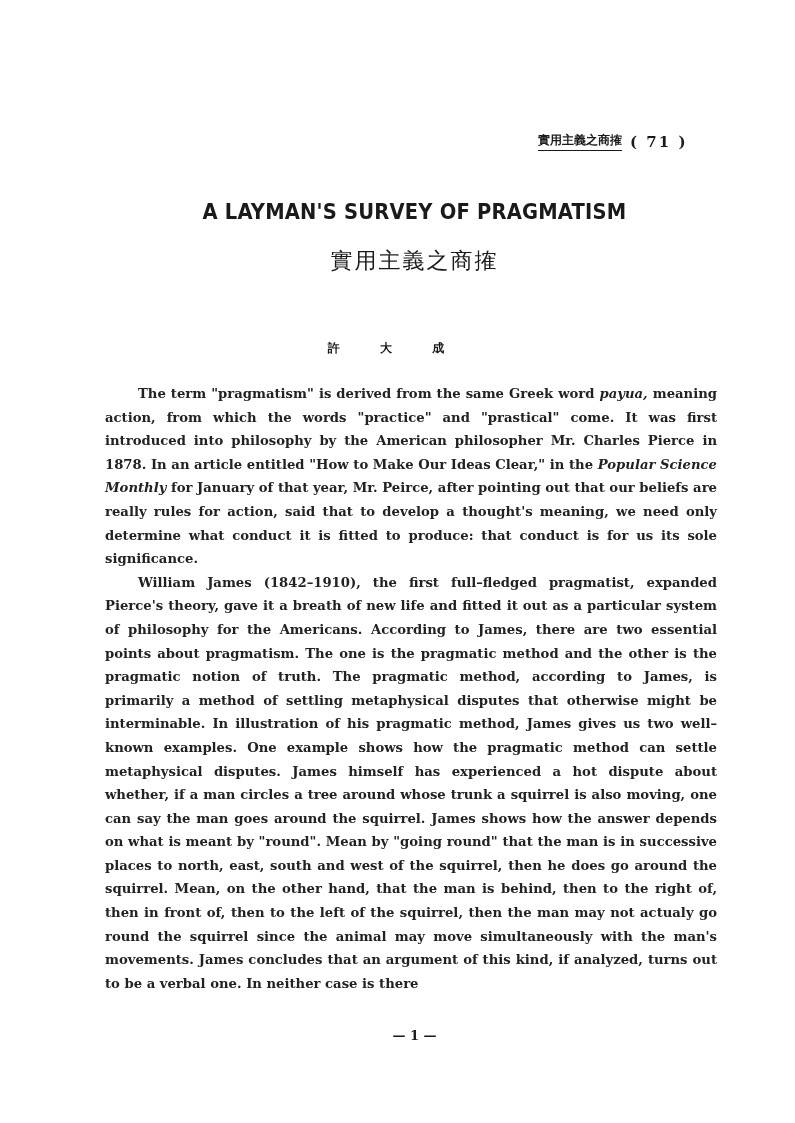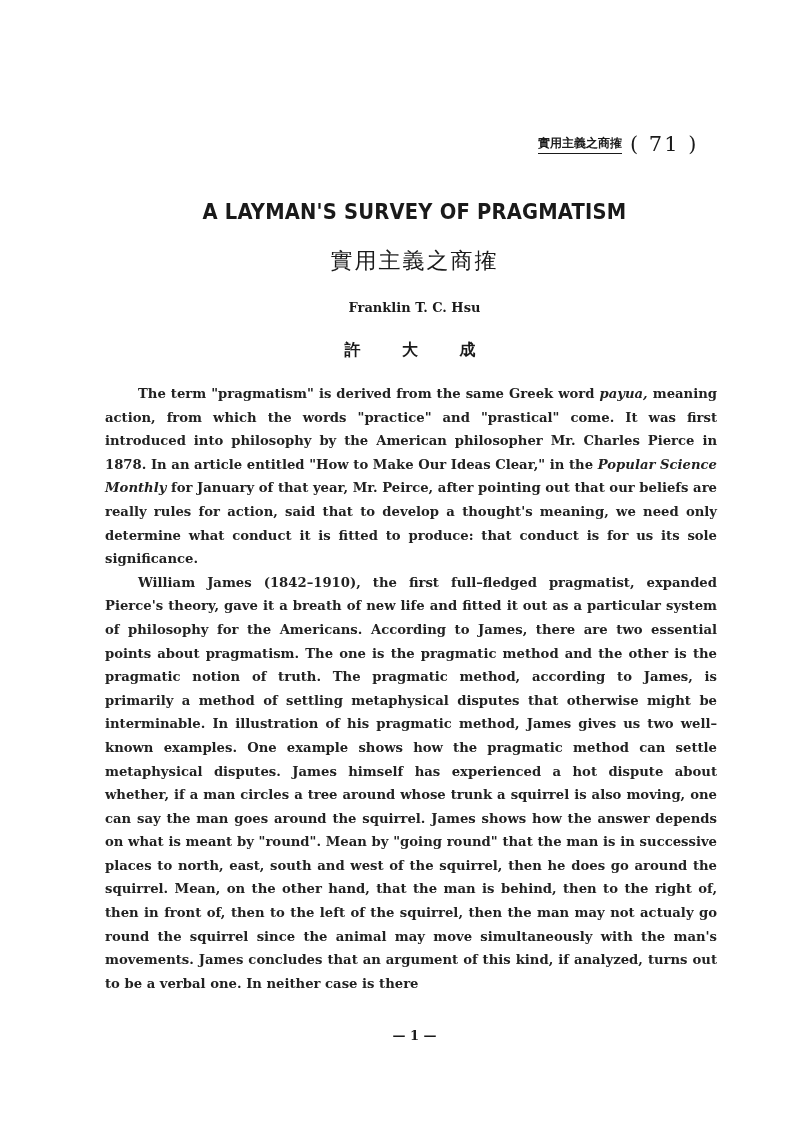--- a/index.html
+++ b/index.html
@@ -33,22 +33,22 @@
     .running-header .rh-title {
       font-family: "DejaVu Sans", sans-serif;
       font-size: 12px;
       font-weight: bold;
       border-bottom: 1px solid #1a1a1a;
       padding-bottom: 1px;
       letter-spacing: 0px;
     }
     .running-header .rh-page {
       font-family: "DejaVu Serif", serif;
-      font-size: 21px;
-      font-weight: normal;
+      font-size: 15px;
+      font-weight: bold;
       letter-spacing: 2px;
     }
     .title {
       position: absolute;
       top: 184px;
       left: 0;
       width: 795px;
       text-align: center;
       font-family: "DejaVu Sans", "Liberation Sans", sans-serif;
       font-weight: bold;
@@ -86,23 +86,22 @@
     .author-cn {
       position: absolute;
       top: 324px;
       left: 0;
       width: 756px;
       padding-left: 34px;
       box-sizing: border-box;
       text-align: center;
       font-family: "DejaVu Serif", serif;
       font-weight: bold;
-      font-size: 16px;
+      font-size: 12px;
       letter-spacing: 18px;
-      margin-left: 24px;
     }
     .body-text {
       position: absolute;
       top: 366px;
       left: 105px;
       width: 612px;
       font-family: "DejaVu Serif", "Liberation Serif", serif;
       font-size: 13.2px;
       line-height: 23.6px;
       text-align: justify;
@@ -135,21 +134,20 @@
 
 <div class="page">
 
   <div class="running-header">
     <span class="rh-title">實用主義之商搉</span>
     <span class="rh-page">( 71 )</span>
   </div>
 
   <div class="title">A LAYMAN'S SURVEY OF PRAGMATISM</div>
   <div class="title-cn">實用主義之商搉</div>
-  <div class="author">Franklin T. C. Hsu</div>
   <div class="author-cn">許 大 成</div>
 
   <div class="body-text">
     <p>
       <span>The term "pragmatism" is derived from the same Greek word </span><em>payua,</em><span> meaning action, from which the words "practice" and "prastical" come. It was first introduced into philosophy by the American philosopher Mr. Charles Pierce in 1878. In an article entitled "How to Make Our Ideas Clear," in the </span><em>Popular Science Monthly</em><span> for January of that year, Mr. Peirce, after pointing out that our beliefs are really rules for action, said that to develop a thought's meaning, we need only determine what conduct it is fitted to produce: that conduct is for us its sole significance.</span>
     </p>
     <p>
       <span>William James (1842–1910), the first full–fledged pragmatist, expanded Pierce's theory, gave it a breath of new life and fitted it out as a particular system of philosophy for the Americans. According to James, there are two essential points about pragmatism. The one is the pragmatic method and the other is the pragmatic notion of truth. The pragmatic method, according to James, is primarily a method of settling metaphysical disputes that otherwise might be interminable. In illustration of his pragmatic method, James gives us two well–known examples. One example shows how the pragmatic method can settle metaphysical disputes. James himself has experienced a hot dispute about whether, if a man circles a tree around whose trunk a squirrel is also moving, one can say the man goes around the squirrel. James shows how the answer depends on what is meant by "round". Mean by "going round" that the man is in successive places to north, east, south and west of the squirrel, then he does go around the squirrel. Mean, on the other hand, that the man is behind, then to the right of, then in front of, then to the left of the squirrel, then the man may not actualy go round the squirrel since the animal may move simultaneously with the man's movements. James concludes that an argument of this kind, if analyzed, turns out to be a verbal one. In neither case is there</span>
     </p>
   </div>

